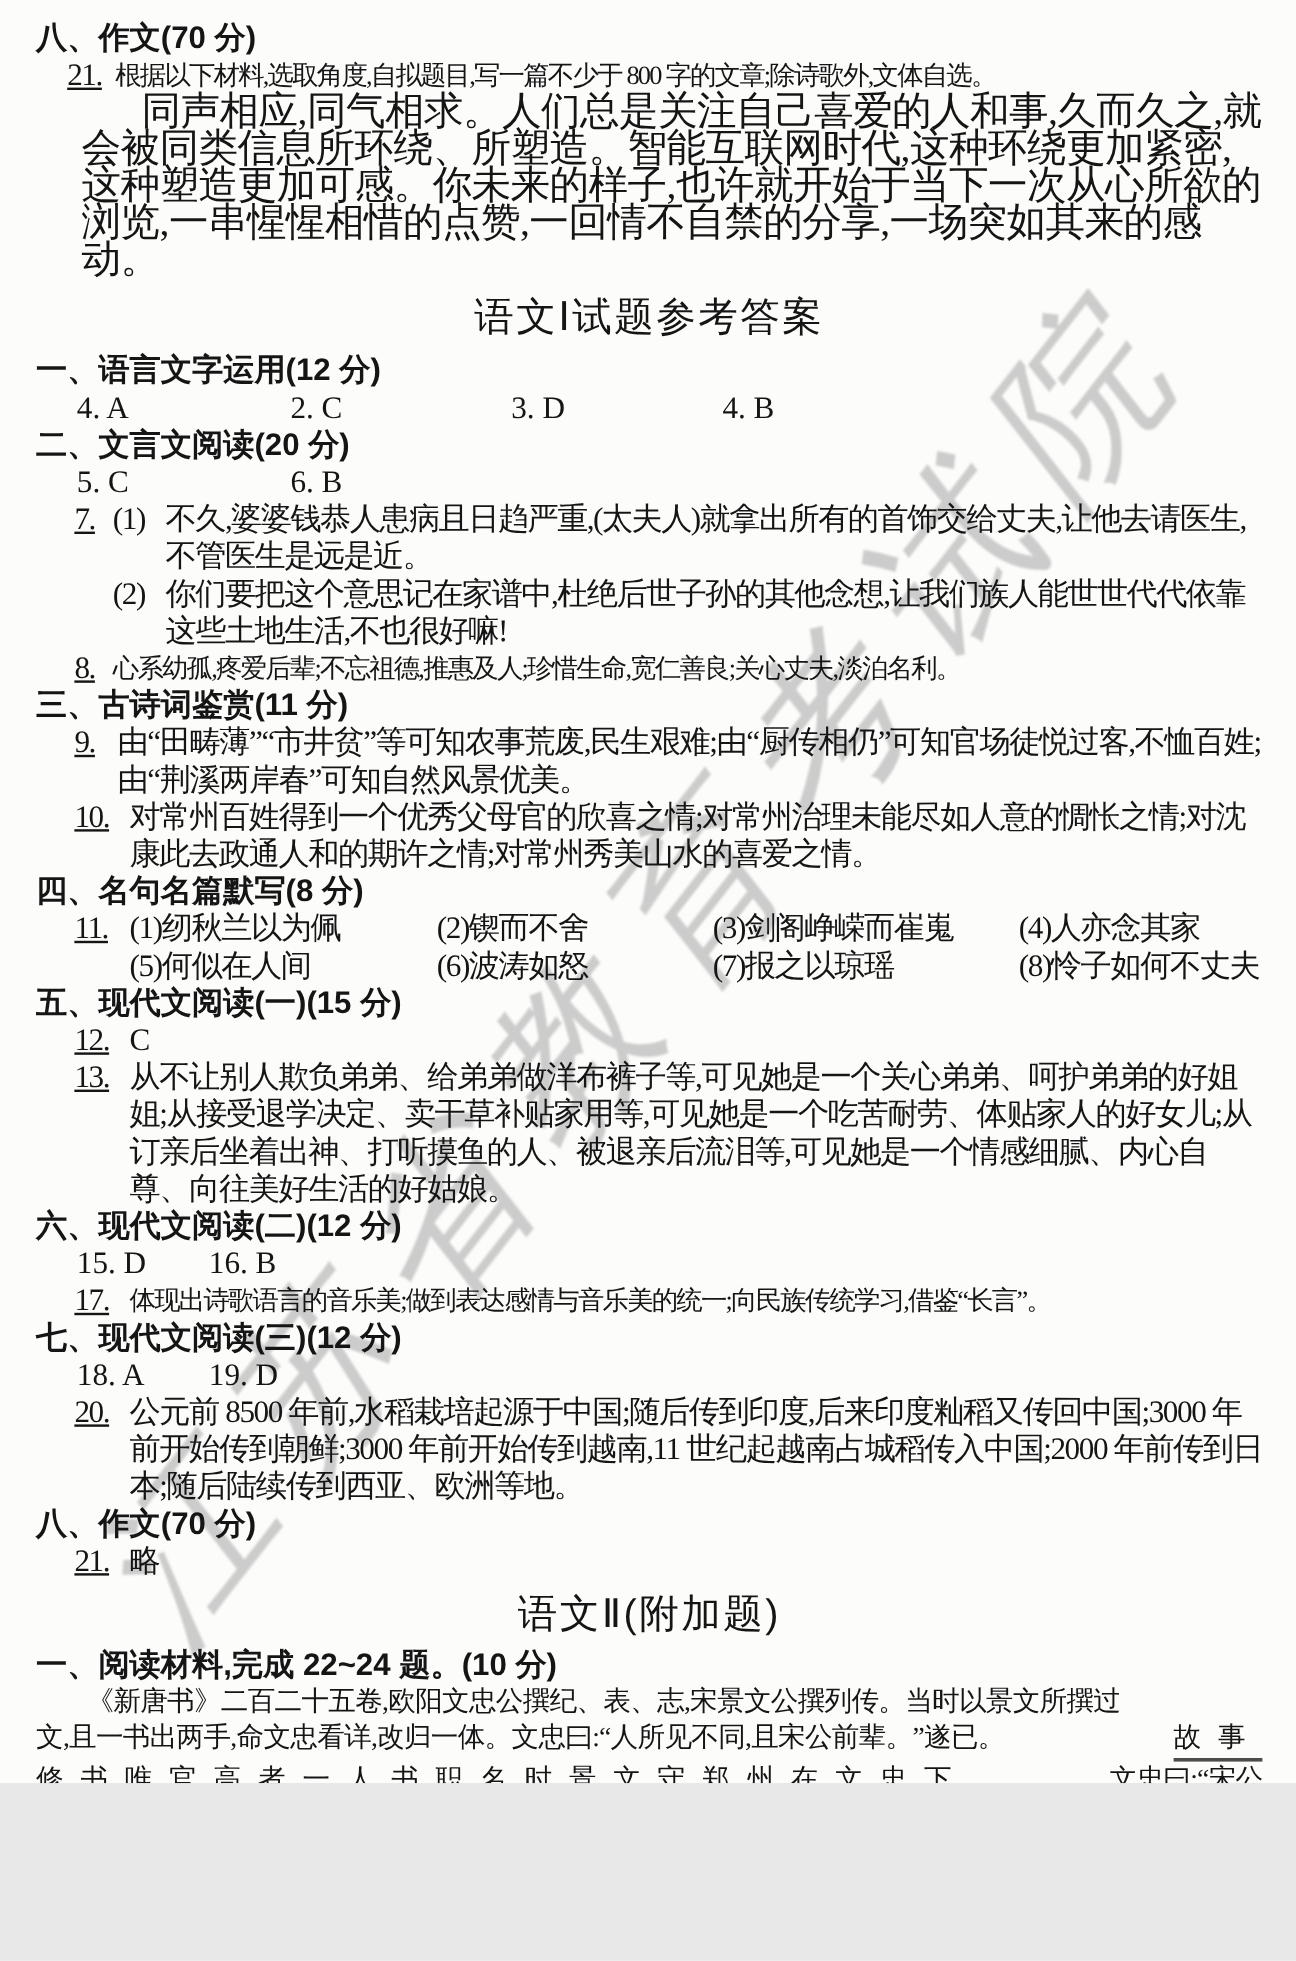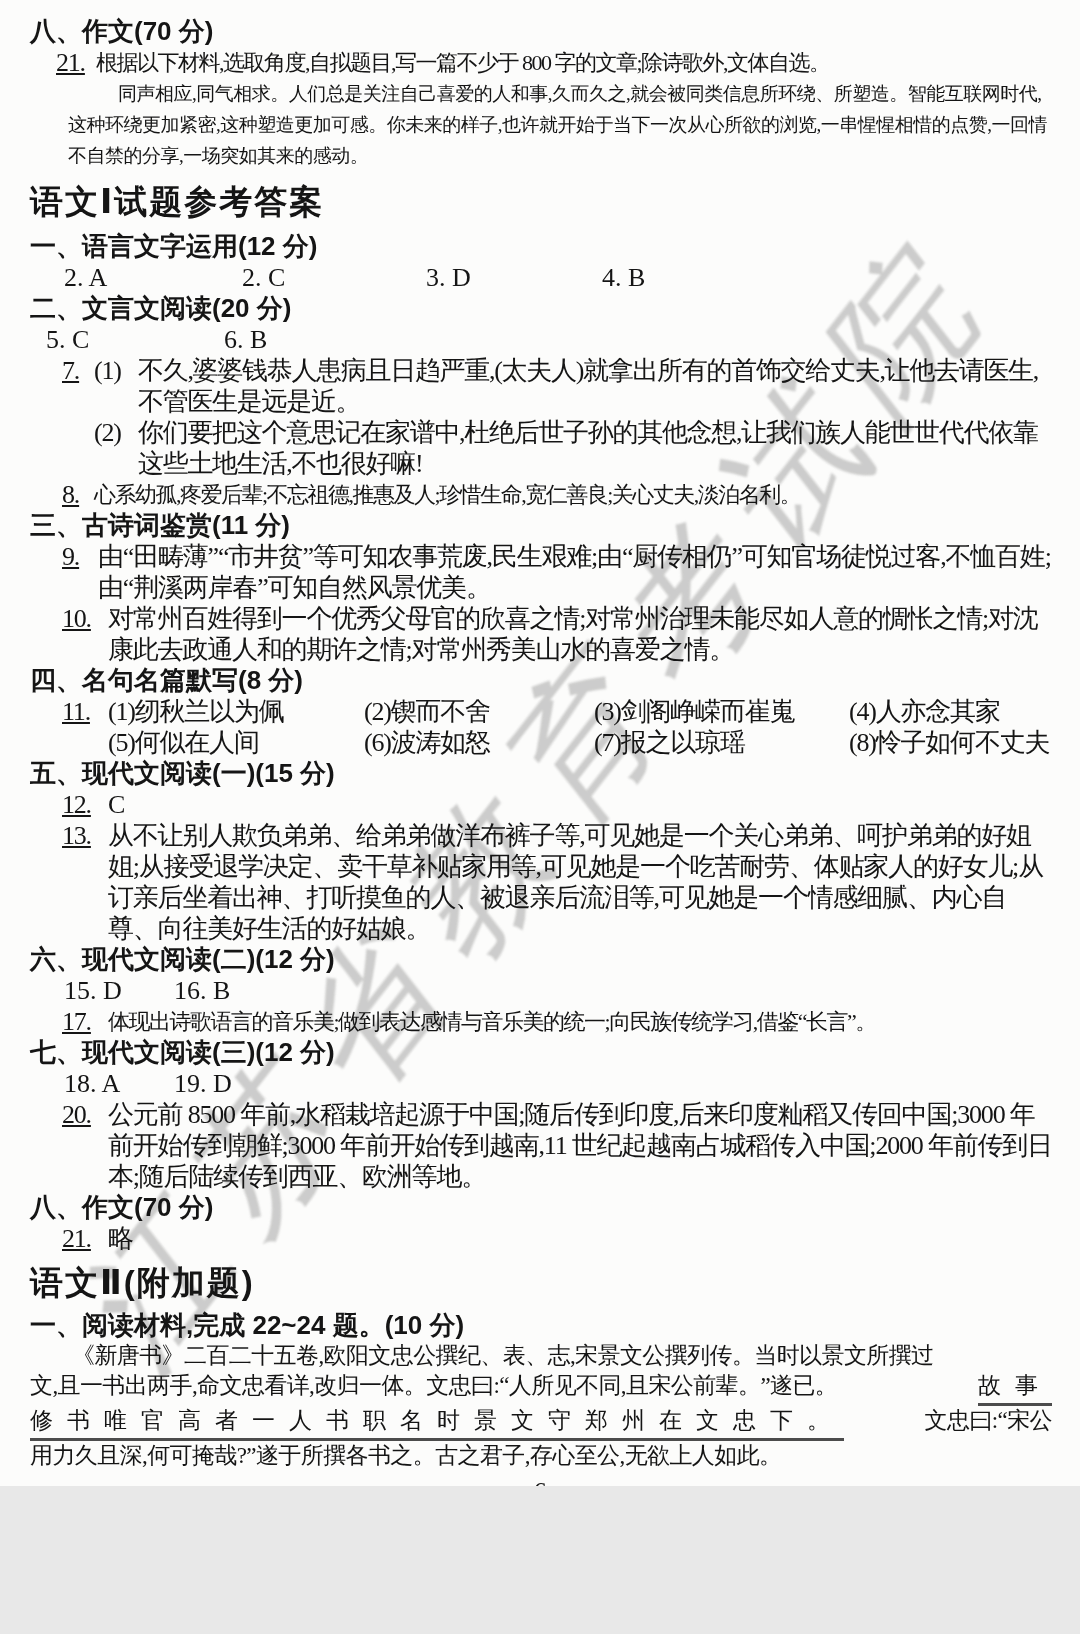--- a/index.html
+++ b/index.html
@@ -33,42 +33,43 @@
     padding:16px 28px 0 30px;
     letter-spacing:-1.2px;
   }
   .h {
     font-family:"Liberation Sans","DejaVu Sans",sans-serif;
     font-weight:700;
     font-size:26px;
     letter-spacing:0;
   }
   .title1, .title2 {
+    text-align:center;
     font-family:"Liberation Sans","DejaVu Sans",sans-serif;
-    font-weight:700;
+    font-weight:400;
     font-size:33px;
     line-height:42px;
     letter-spacing:2px;
   }
   .title1 { margin:10px 0 8px 0; }
   .title2 { margin:8px 0 6px 0; }
   .q-row { display:flex; margin-left:32px; }
   .qnum { flex:0 0 46px;text-decoration:underline; }
   .qtext { flex:1 1 auto; min-width:0; }
   .sub-row { display:flex; }
   .sublabel { flex:0 0 44px; }
   .subtext { flex:1 1 auto; min-width:0; letter-spacing:-1.3px; }
   .ans4 { display:grid; grid-template-columns:178px 184px 176px auto; margin-left:34px; letter-spacing:0; }
-  .ans2w { display:grid; grid-template-columns:178px auto; margin-left:16px; letter-spacing:0; }
+  .ans2w { display:grid; grid-template-columns:178px auto; margin-left:34px; letter-spacing:0; }
   .ans2n { display:grid; grid-template-columns:110px auto; margin-left:34px; letter-spacing:0; }
   .mo-grid { display:grid; grid-template-columns:256px 230px 255px auto; }
   .material {
     margin-left:38px;
     text-indent:50px;
-    font-size:19px;
+    font-size:33px;
     letter-spacing:-0.5px;
   }
   .squeeze { font-size:22px; letter-spacing:-1.5px; white-space:nowrap; }
   .p2 { font-size:23px; line-height:30px; letter-spacing:-0.6px; }
   .p2 .l1 { text-indent:42px; white-space:nowrap; }
   .p2 .l2 { display:flex; justify-content:space-between; white-space:nowrap; }
   .p2 .l3 { display:flex; white-space:nowrap; }
   .p2 .l3 .after-u { margin-left:auto; }
   .u { border-bottom:3px solid #4c4c4c; padding-bottom:2px; }
   .sp { letter-spacing:14px; }
@@ -88,21 +89,21 @@
     <div class="q-row" style="margin-left:26px;">
       <span class="qnum" style="flex-basis:40px;">21.</span>
       <div class="qtext squeeze">根据以下材料,选取角度,自拟题目,写一篇不少于 800 字的文章;除诗歌外,文体自选。</div>
     </div>
     <div class="material">同声相应,同气相求。人们总是关注自己喜爱的人和事,久而久之,就会被同类信息所环绕、所塑造。智能互联网时代,这种环绕更加紧密,这种塑造更加可感。你未来的样子,也许就开始于当下一次从心所欲的浏览,一串惺惺相惜的点赞,一回情不自禁的分享,一场突如其来的感动。</div>
 
     <div class="title1">语文Ⅰ试题参考答案</div>
 
     <div class="h">一、语言文字运用(12 分)</div>
     <div class="ans4">
-      <span>2. A</span>
+      <span>4. A</span>
       <span>2. C</span>
       <span>3. D</span>
       <span>4. B</span>
     </div>
 
     <div class="h">二、文言文阅读(20 分)</div>
     <div class="ans2w">
       <span>5. C</span>
       <span>6. B</span>
     </div>

